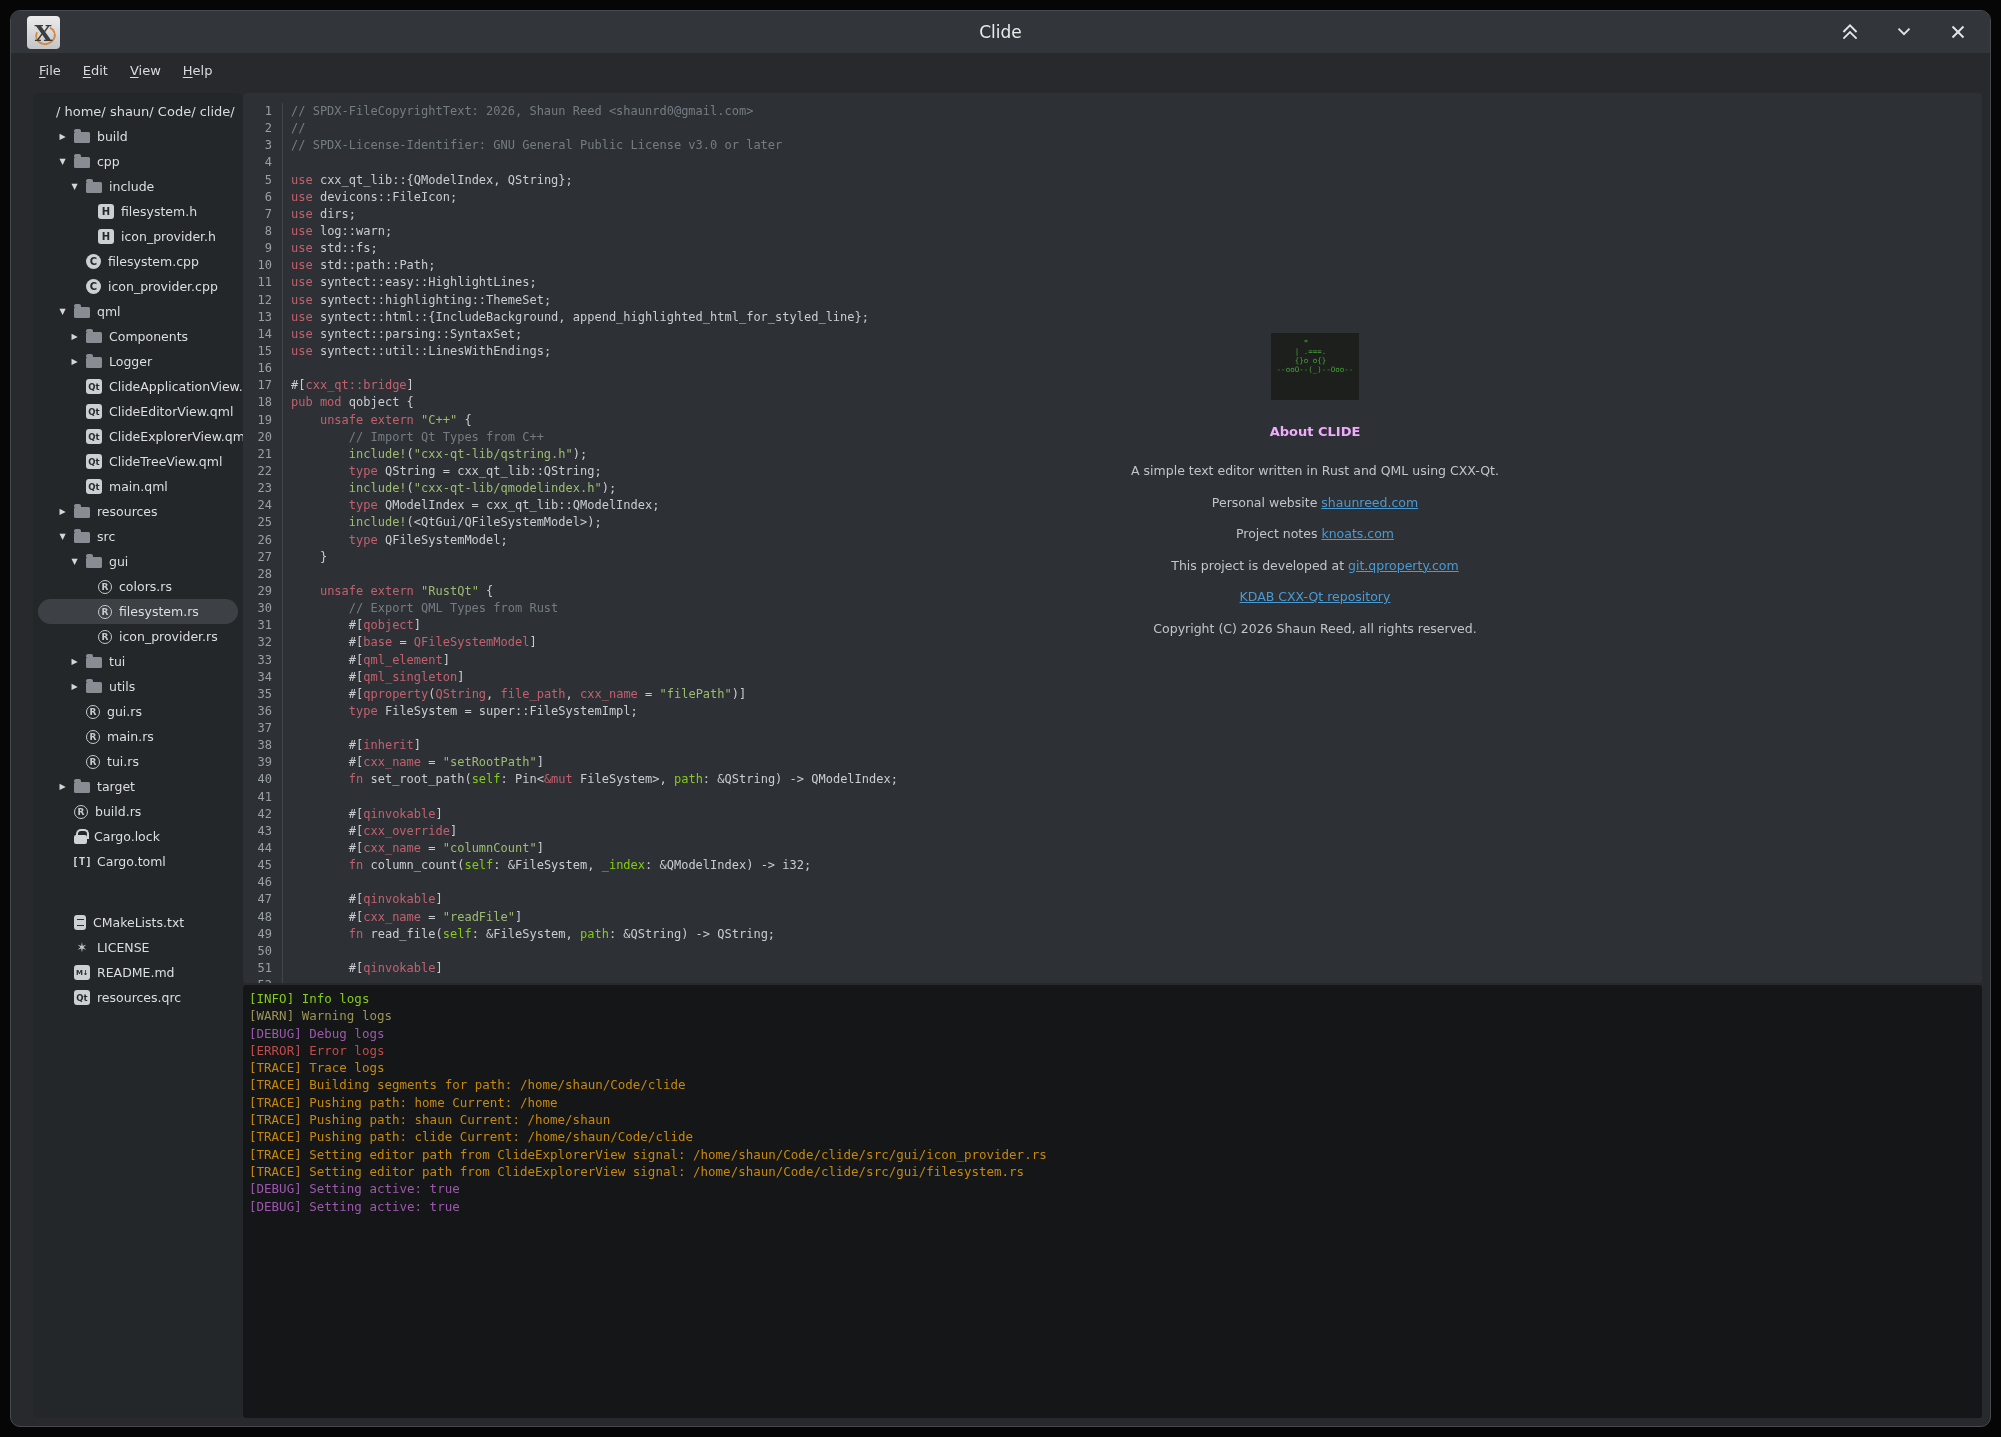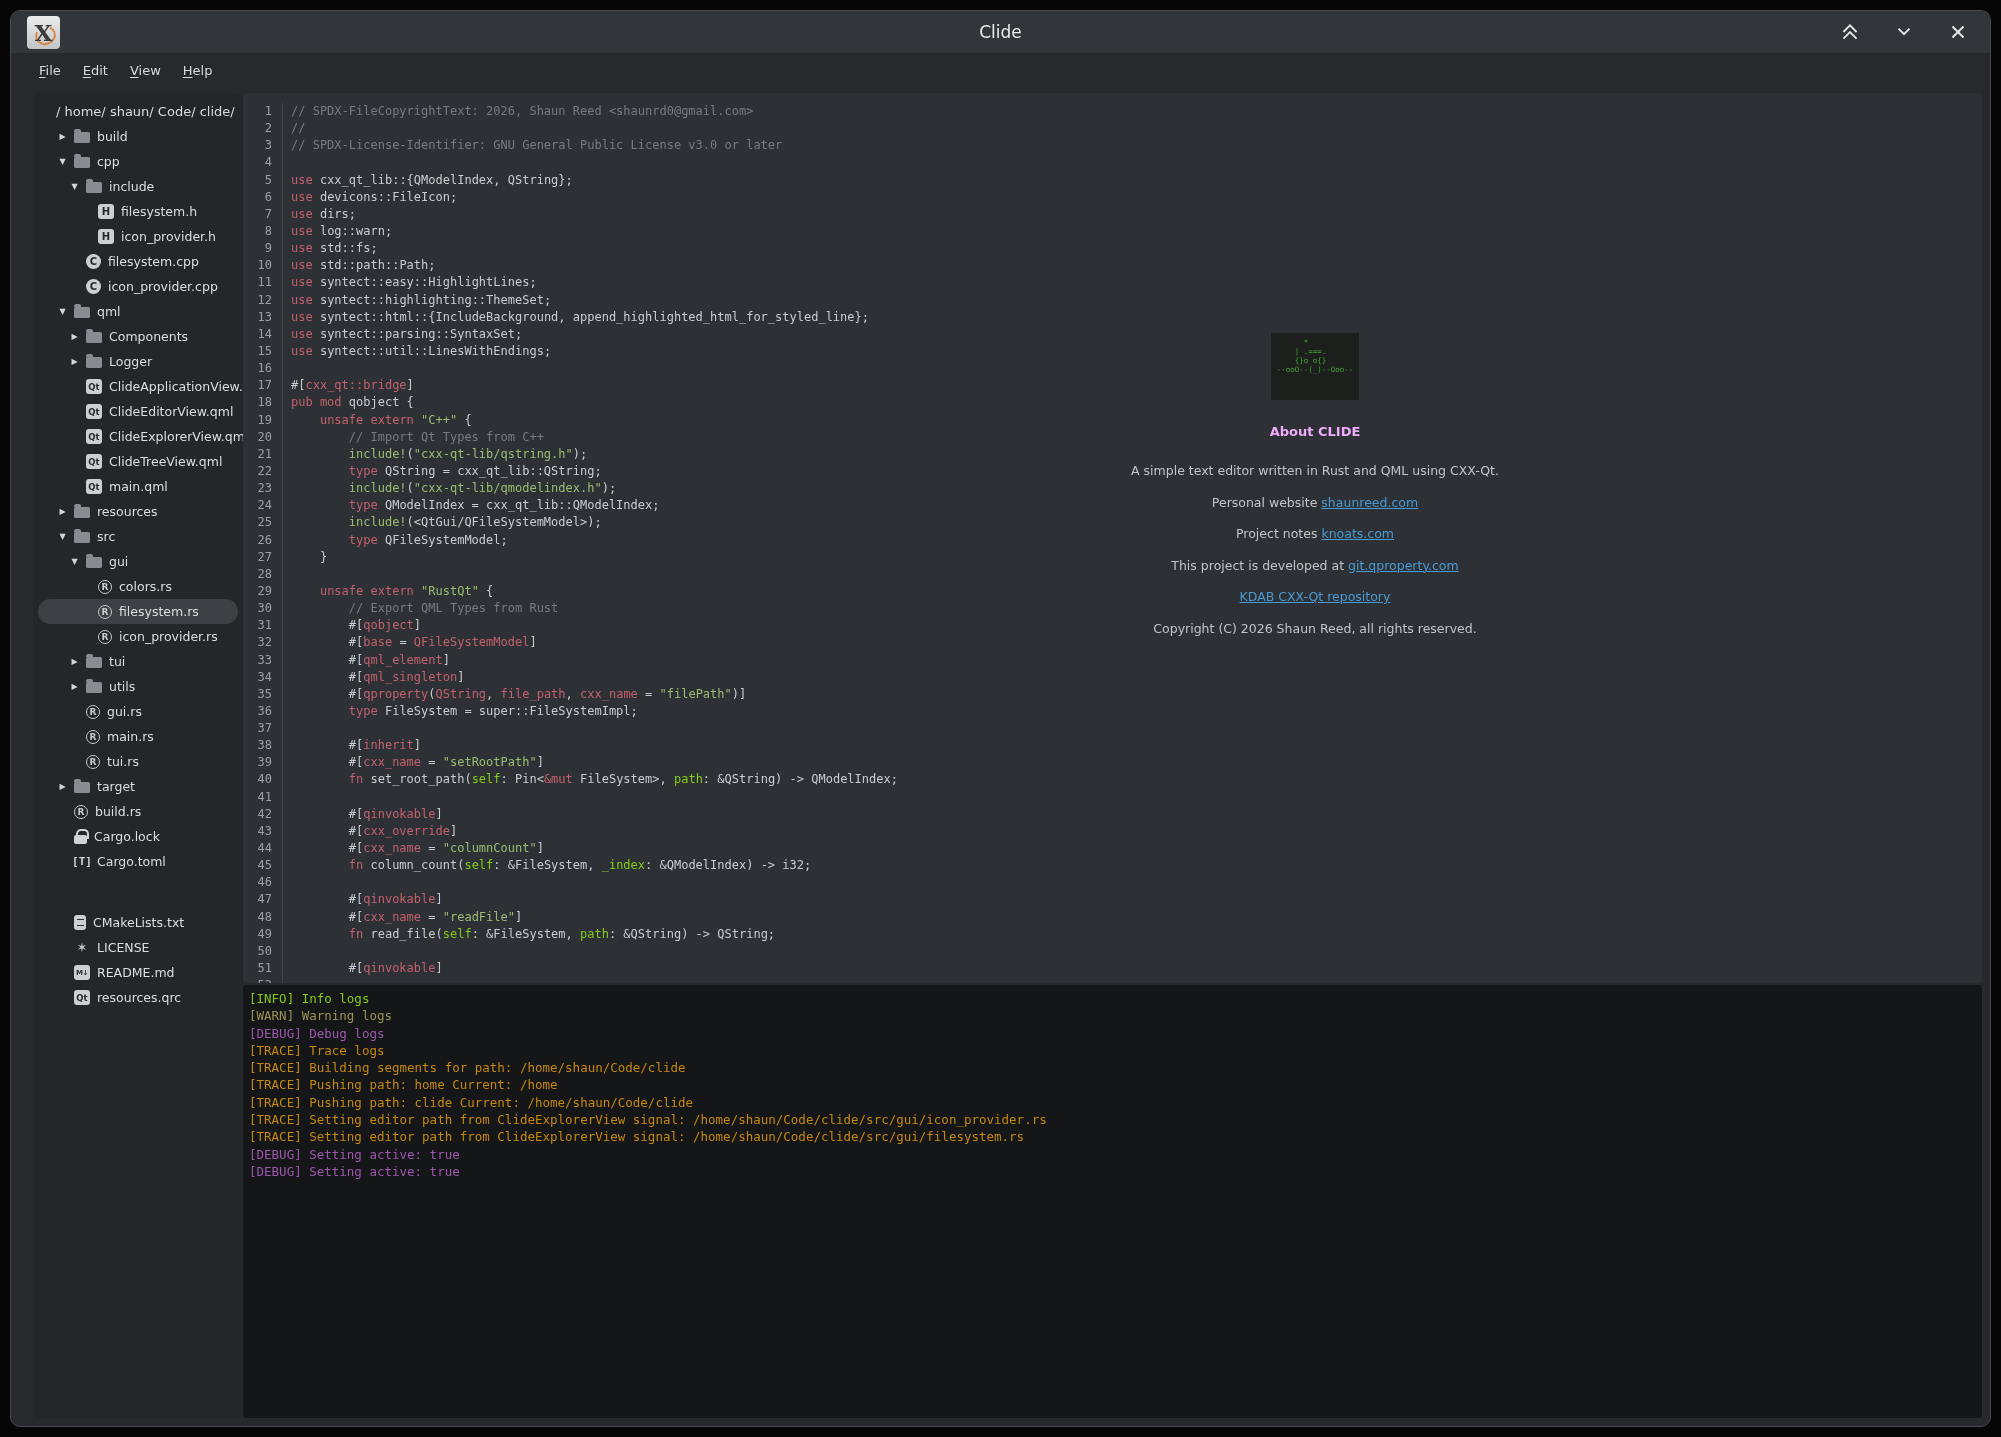--- a/index.html
+++ b/index.html
@@ -431,23 +431,25 @@
               <div class="about-line"><a class="about-link">KDAB CXX-Qt repository</a></div>
               <div class="about-line"><span>Copyright (C) 2026 Shaun Reed, all rights reserved.</span></div>
             </div>
         </div>
       </div>
 
       <div class="logpanel">
           <div class="log-line log-info">[INFO] Info logs</div>
           <div class="log-line log-warn">[WARN] Warning logs</div>
           <div class="log-line log-debug">[DEBUG] Debug logs</div>
+          <div class="log-line log-error">[ERROR] Error logs</div>
           <div class="log-line log-trace">[TRACE] Trace logs</div>
           <div class="log-line log-trace">[TRACE] Building segments for path: /home/shaun/Code/clide</div>
           <div class="log-line log-trace">[TRACE] Pushing path: home Current: /home</div>
+          <div class="log-line log-trace">[TRACE] Pushing path: shaun Current: /home/shaun</div>
           <div class="log-line log-trace">[TRACE] Pushing path: clide Current: /home/shaun/Code/clide</div>
           <div class="log-line log-trace">[TRACE] Setting editor path from ClideExplorerView signal: /home/shaun/Code/clide/src/gui/icon_provider.rs</div>
           <div class="log-line log-trace">[TRACE] Setting editor path from ClideExplorerView signal: /home/shaun/Code/clide/src/gui/filesystem.rs</div>
           <div class="log-line log-debug">[DEBUG] Setting active: true</div>
           <div class="log-line log-debug">[DEBUG] Setting active: true</div>
         </div>
 
     </div>
   </div>
 </div>

